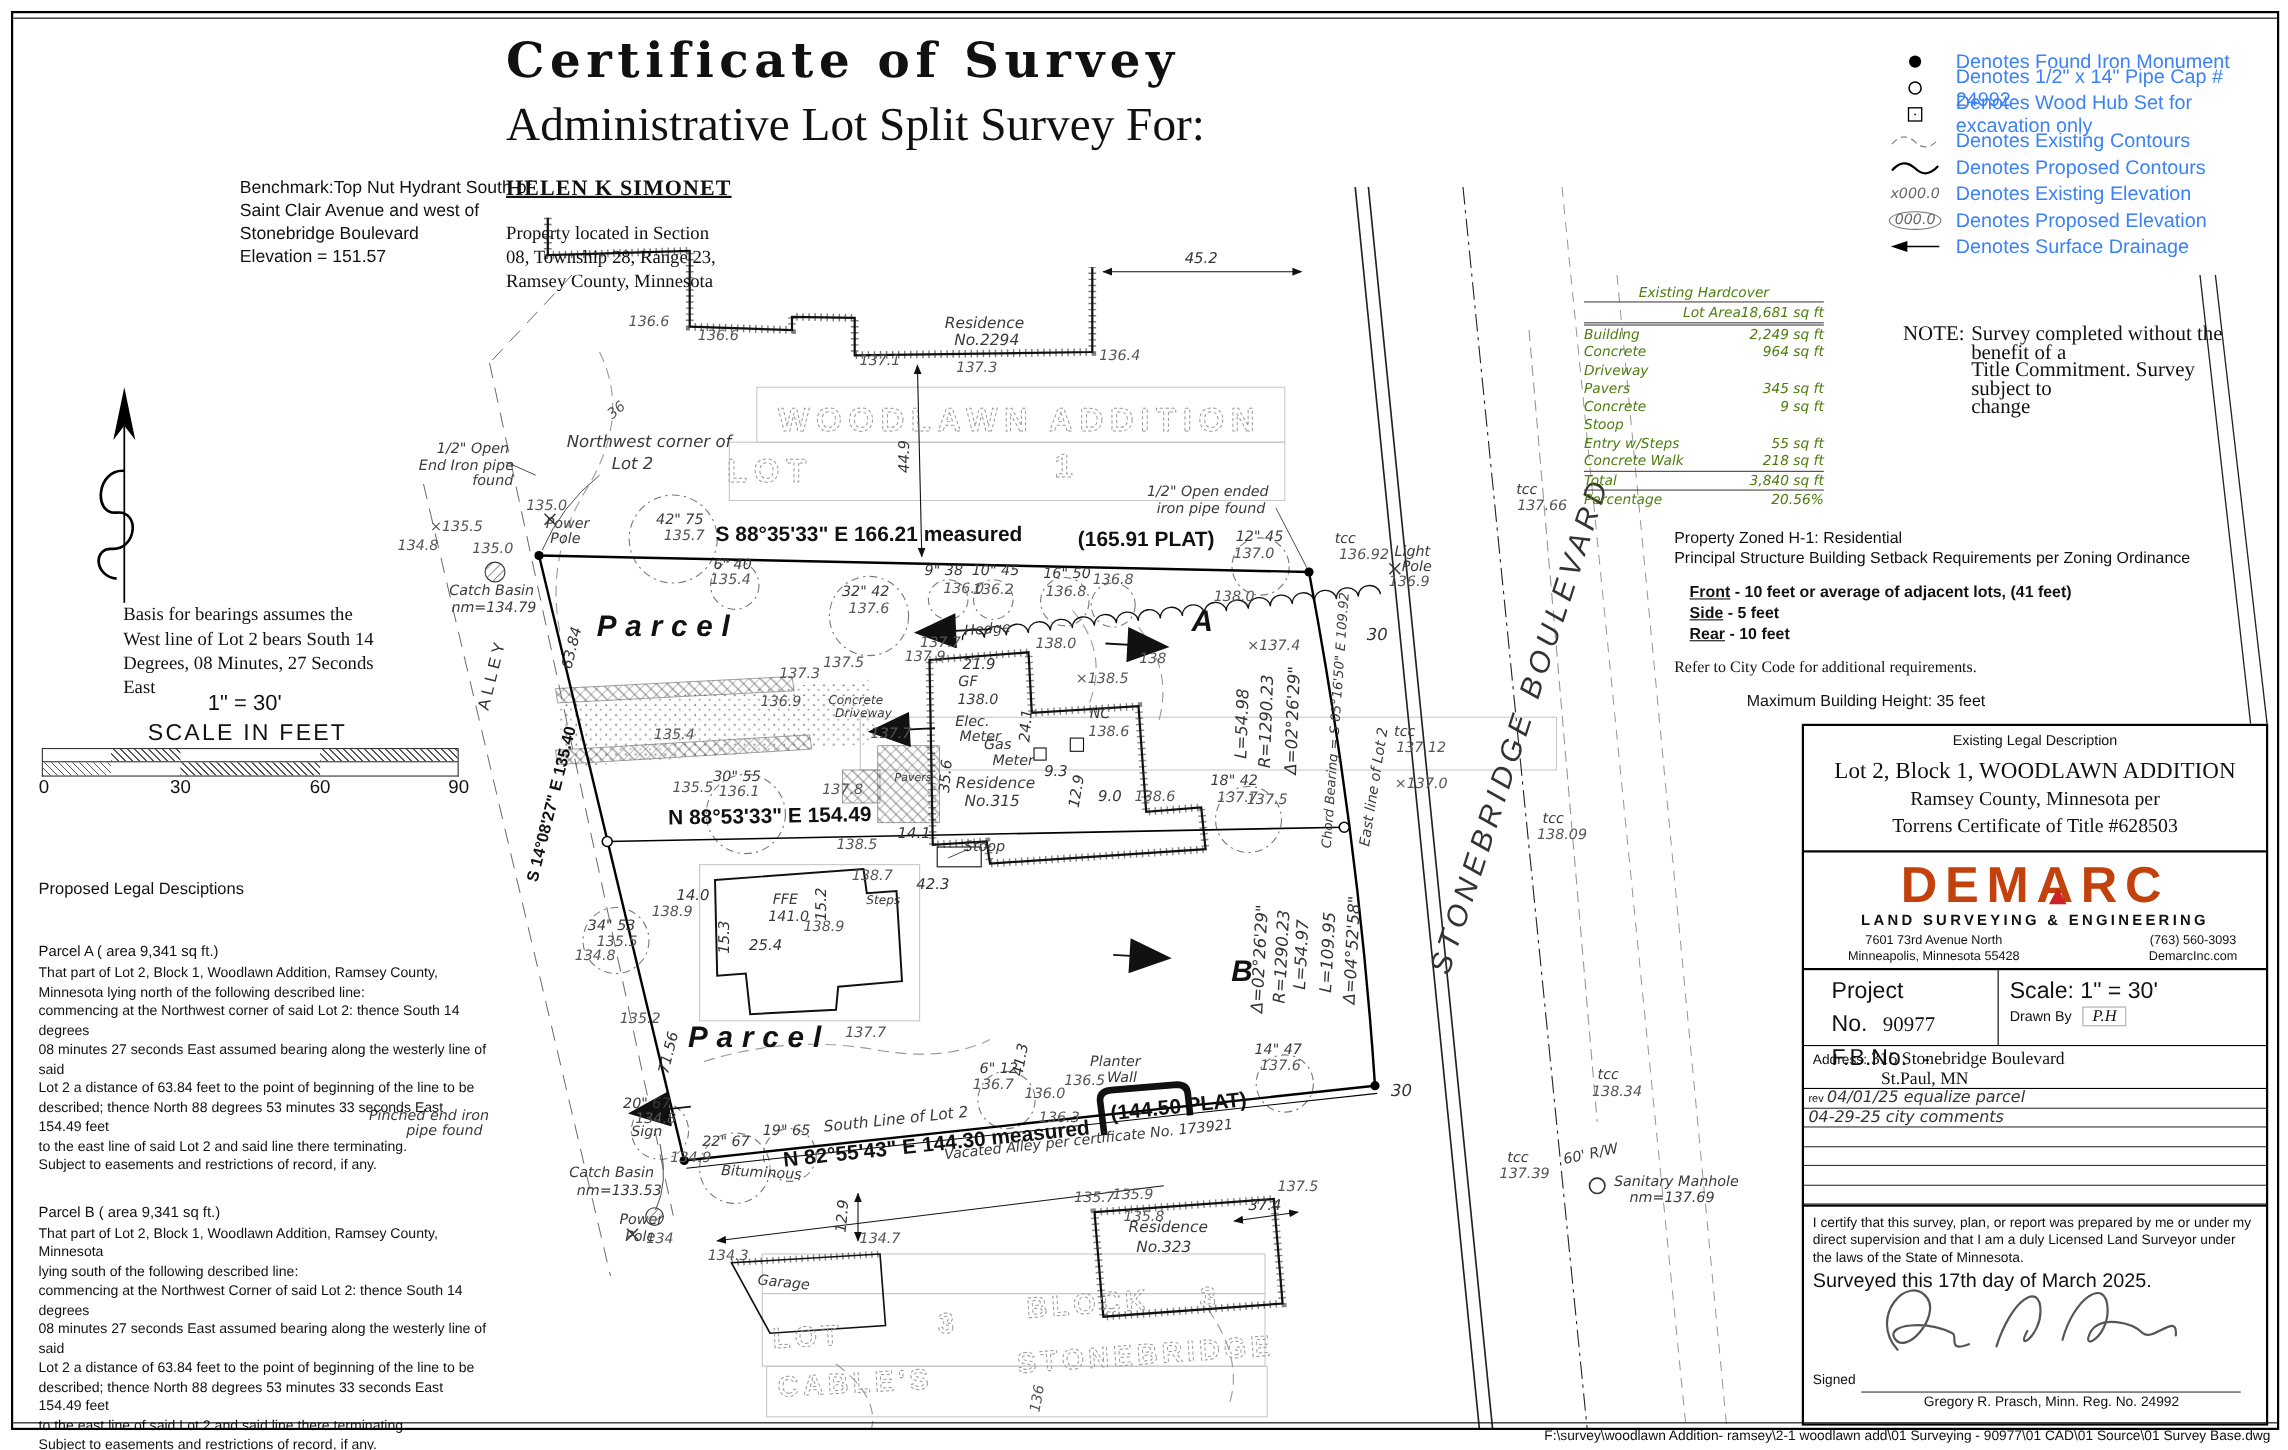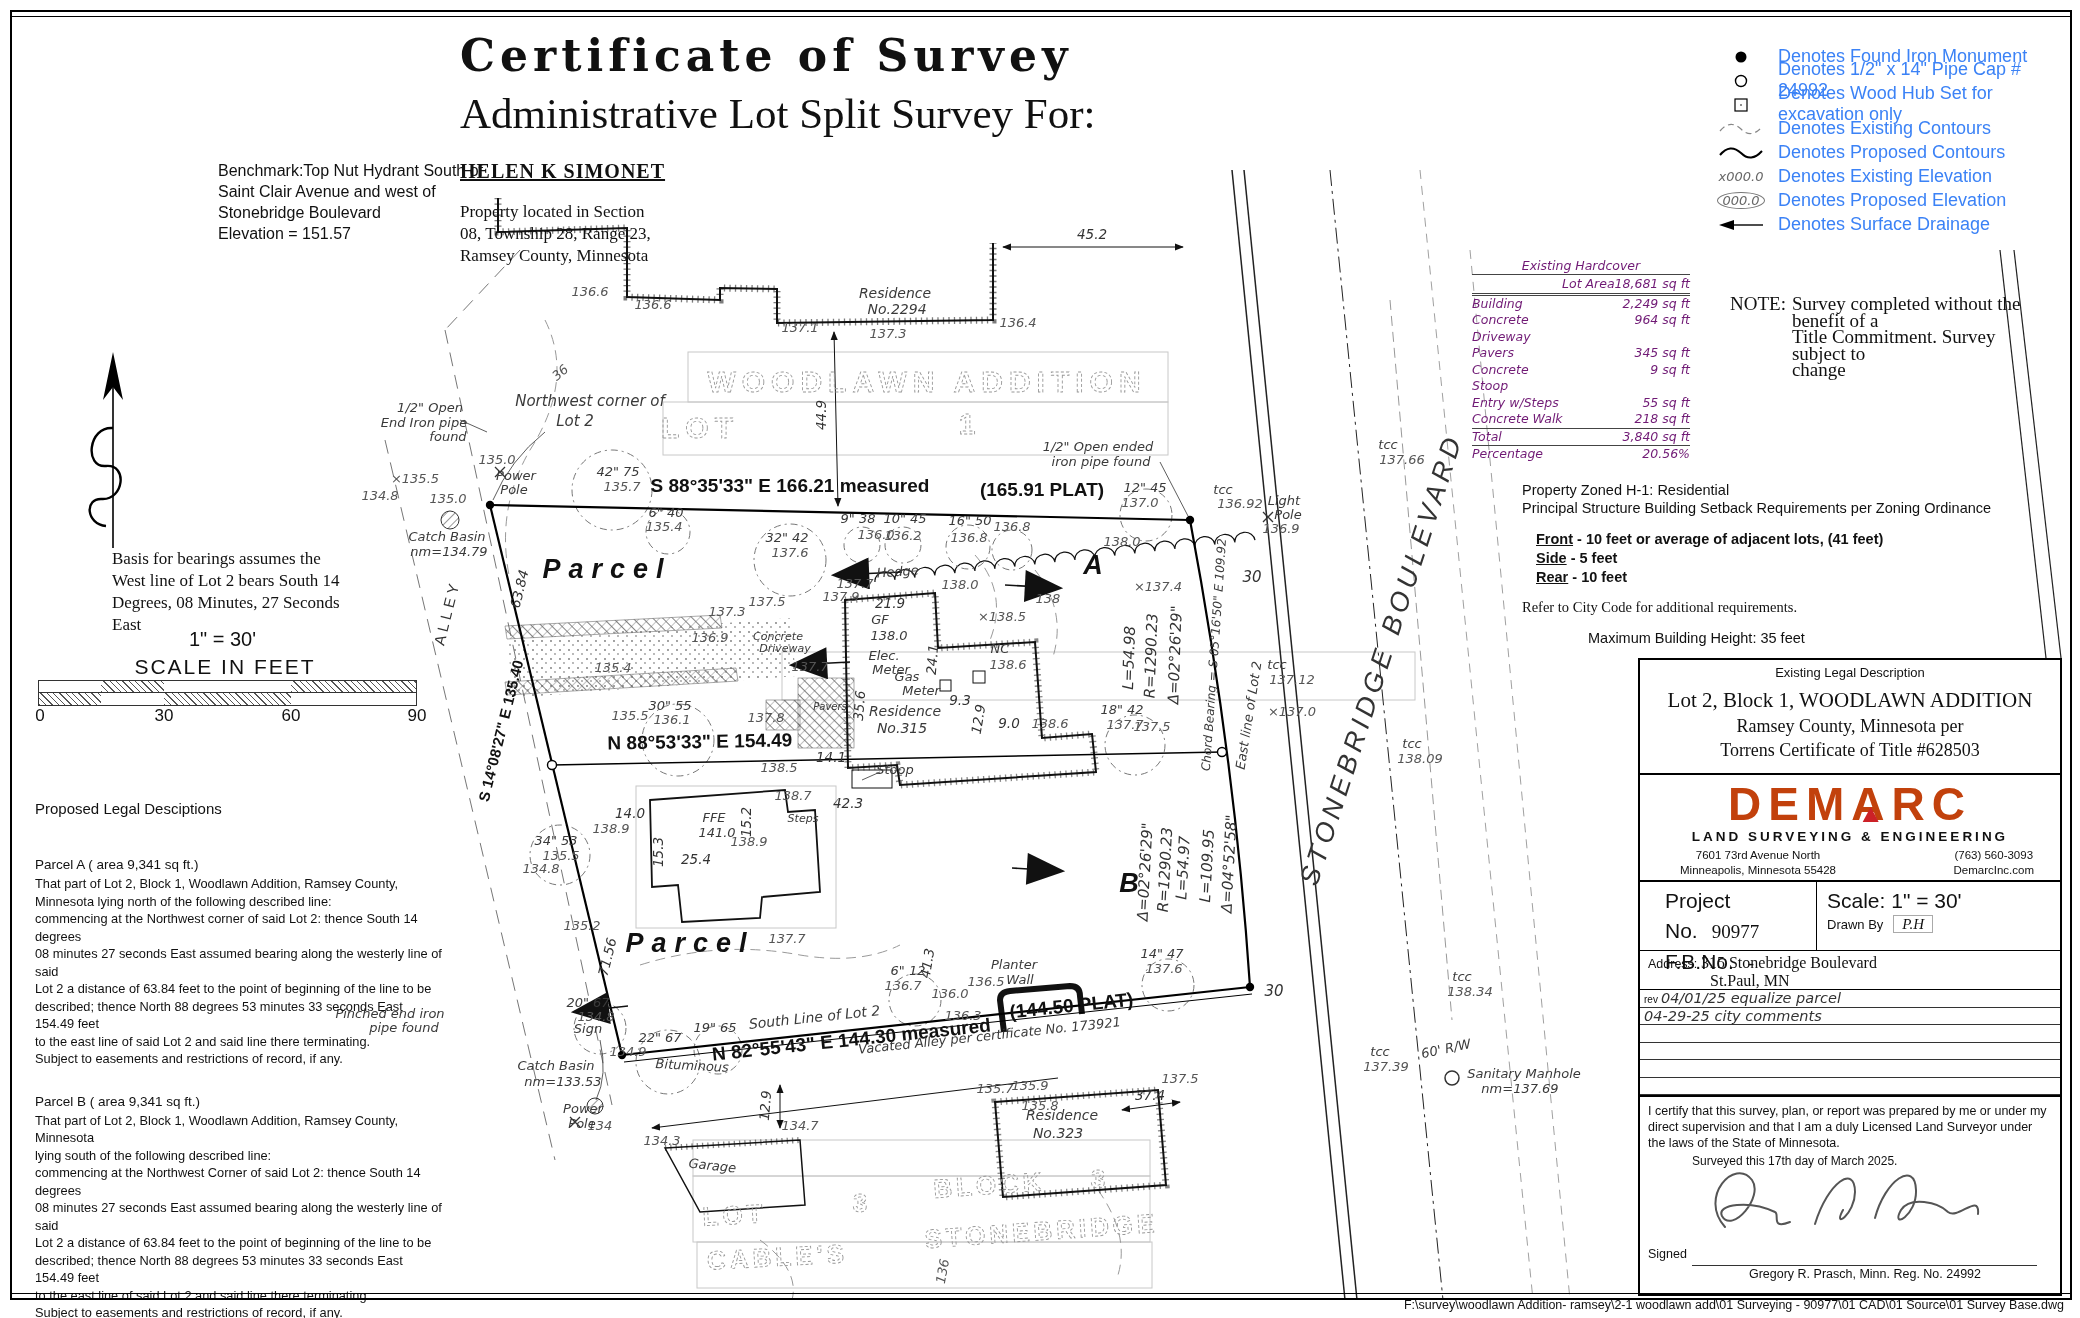--- a/index.html
+++ b/index.html
@@ -30,21 +30,21 @@
   
   .bench{left:218px;top:160px;width:300px;font-size:16px;line-height:21px;white-space:pre-line;z-index:2;}
   
   .legend{left:1712px;top:44px;width:350px;z-index:2;}
   .lg-row{display:flex;align-items:center;height:24px;}
   .lg-ic{width:58px;text-align:center;flex:0 0 58px;font:italic 13px "DejaVu Sans",sans-serif;color:#666;}
   .lg-ic svg{vertical-align:middle;}
   .lg-sample-oval{border:1px solid #777;border-radius:50%;padding:0 4px;color:#666;}
   .lg-lb{font-size:18px;color:#3b82f6;padding-left:8px;}
   
-  .hc{left:1440px;top:258px;width:218px;z-index:2;font:italic 12.5px "DejaVu Sans",sans-serif;color:#701a75;margin-left:32px;}
+  .hc{left:1440px;top:258px;width:218px;z-index:2;font:italic 12.5px "DejaVu Sans",sans-serif;color:#4d7c0f;}
   .hc-title{text-align:center;border-bottom:1px solid #444;padding-bottom:1px;margin-bottom:1px;}
   .hc-row{display:flex;justify-content:space-between;height:16.5px;line-height:16px;}
   .hc-row.dbl{border-bottom:3px double #444;justify-content:flex-end;}
   .hc-row.ub{border-bottom:1px solid #444;}
   .hc-row.box{border-bottom:1px solid #444;}
   
   .note{left:1730px;top:296px;width:300px;display:flex;z-index:2;font-size:19px;line-height:16.5px;font-family:Liberation Serif, serif;}
   .note .nl{font-weight:bold;margin-right:6px;font-weight:normal;}
   .note .nt{white-space:pre-line;}
   
@@ -91,21 +91,21 @@
   .drawnby .db-val{font-family:"Liberation Serif",serif;font-style:italic;font-size:15px;border:1px solid #aaa;padding:0 8px;margin-left:10px;}
   .tb-addr{border-top:1.5px solid #000;padding:3px 0 2px 8px;height:33px;}
   .tb-addr .al{font-size:12.5px;display:inline;}
   .tb-addr .av{font-family:"Liberation Serif",serif;font-size:16px;display:inline;}
   .tb-addr .ac{font-family:"Liberation Serif",serif;font-size:16px;margin-left:62px;}
   .tb-revs{border-top:1.5px solid #000;}
   .rev-line{height:17.5px;border-bottom:1px solid #333;font:italic 14.5px "DejaVu Sans",sans-serif;color:#333;padding-left:4px;box-sizing:border-box;line-height:17px;}
   .rev-line .rv{font:10px "Liberation Sans",sans-serif;color:#111;margin-right:3px;}
   .tb-cert{border-top:2px solid #000;padding:6px 8px 0 8px;position:relative;height:196px;}
   .tb-cert .ct{font-size:12.5px;line-height:16px;}
-  .tb-cert .sv{font-size:12px;margin-top:3px;margin-left:44px;}
+  .tb-cert .sv{font-size:18px;margin-top:3px;}
   .tb-cert .signedrow{position:absolute;left:8px;top:150px;font-size:12.5px;}
   .tb-cert .sigline{position:absolute;left:52px;top:168px;width:345px;border-top:1px solid #333;}
   .tb-cert .sname{position:absolute;left:60px;top:170px;width:330px;text-align:center;font-size:12.5px;}
   .sig{position:absolute;left:40px;top:55px;}
   
   .footer{right:16px;top:1298px;font-size:12.5px;z-index:6;}
 </style>
 </head>
 <body>
 

